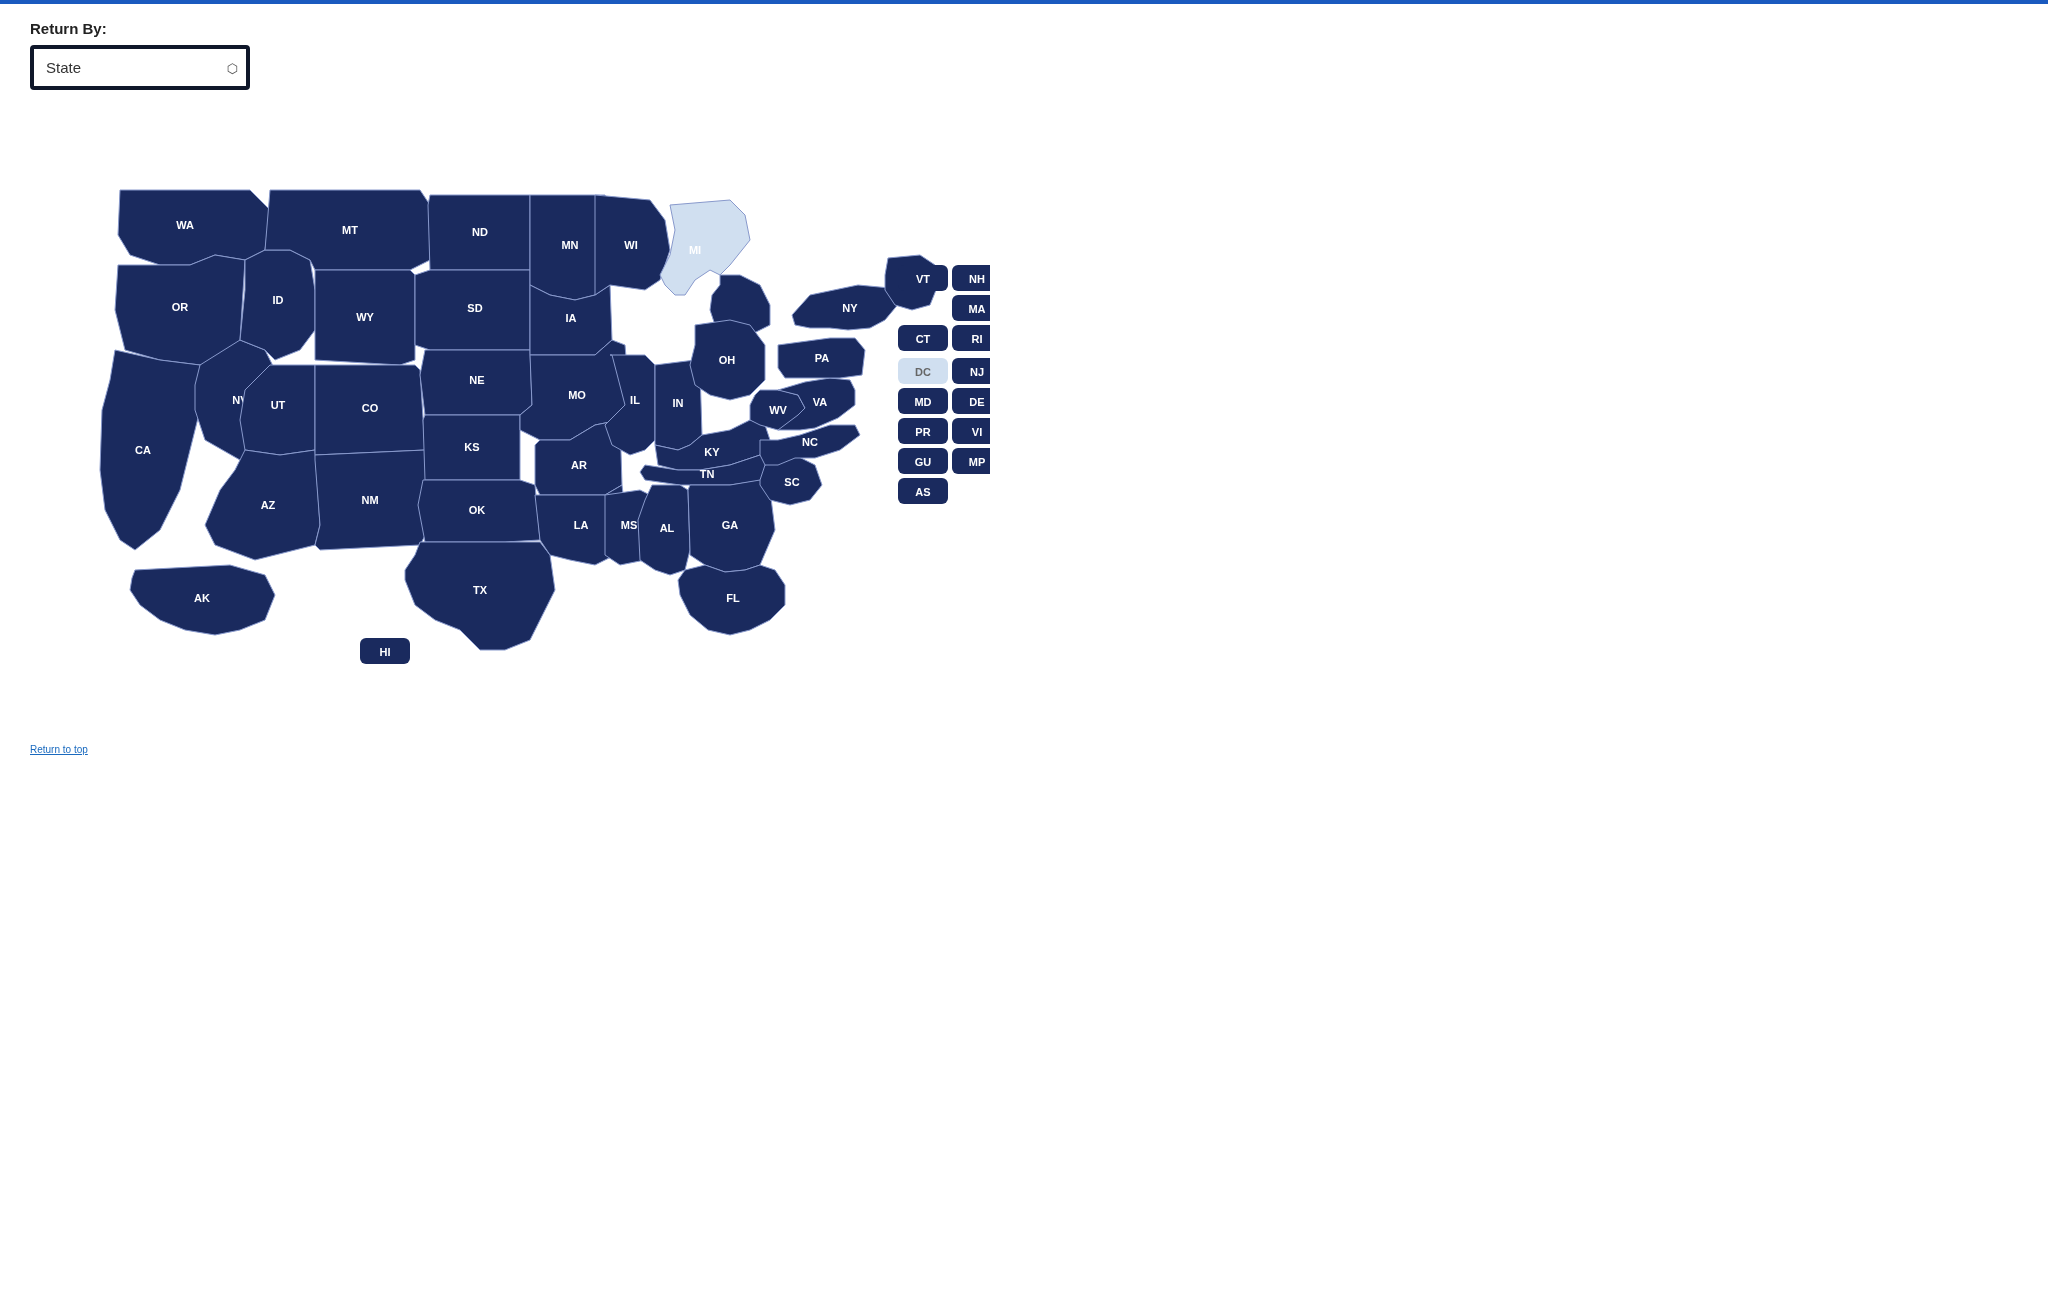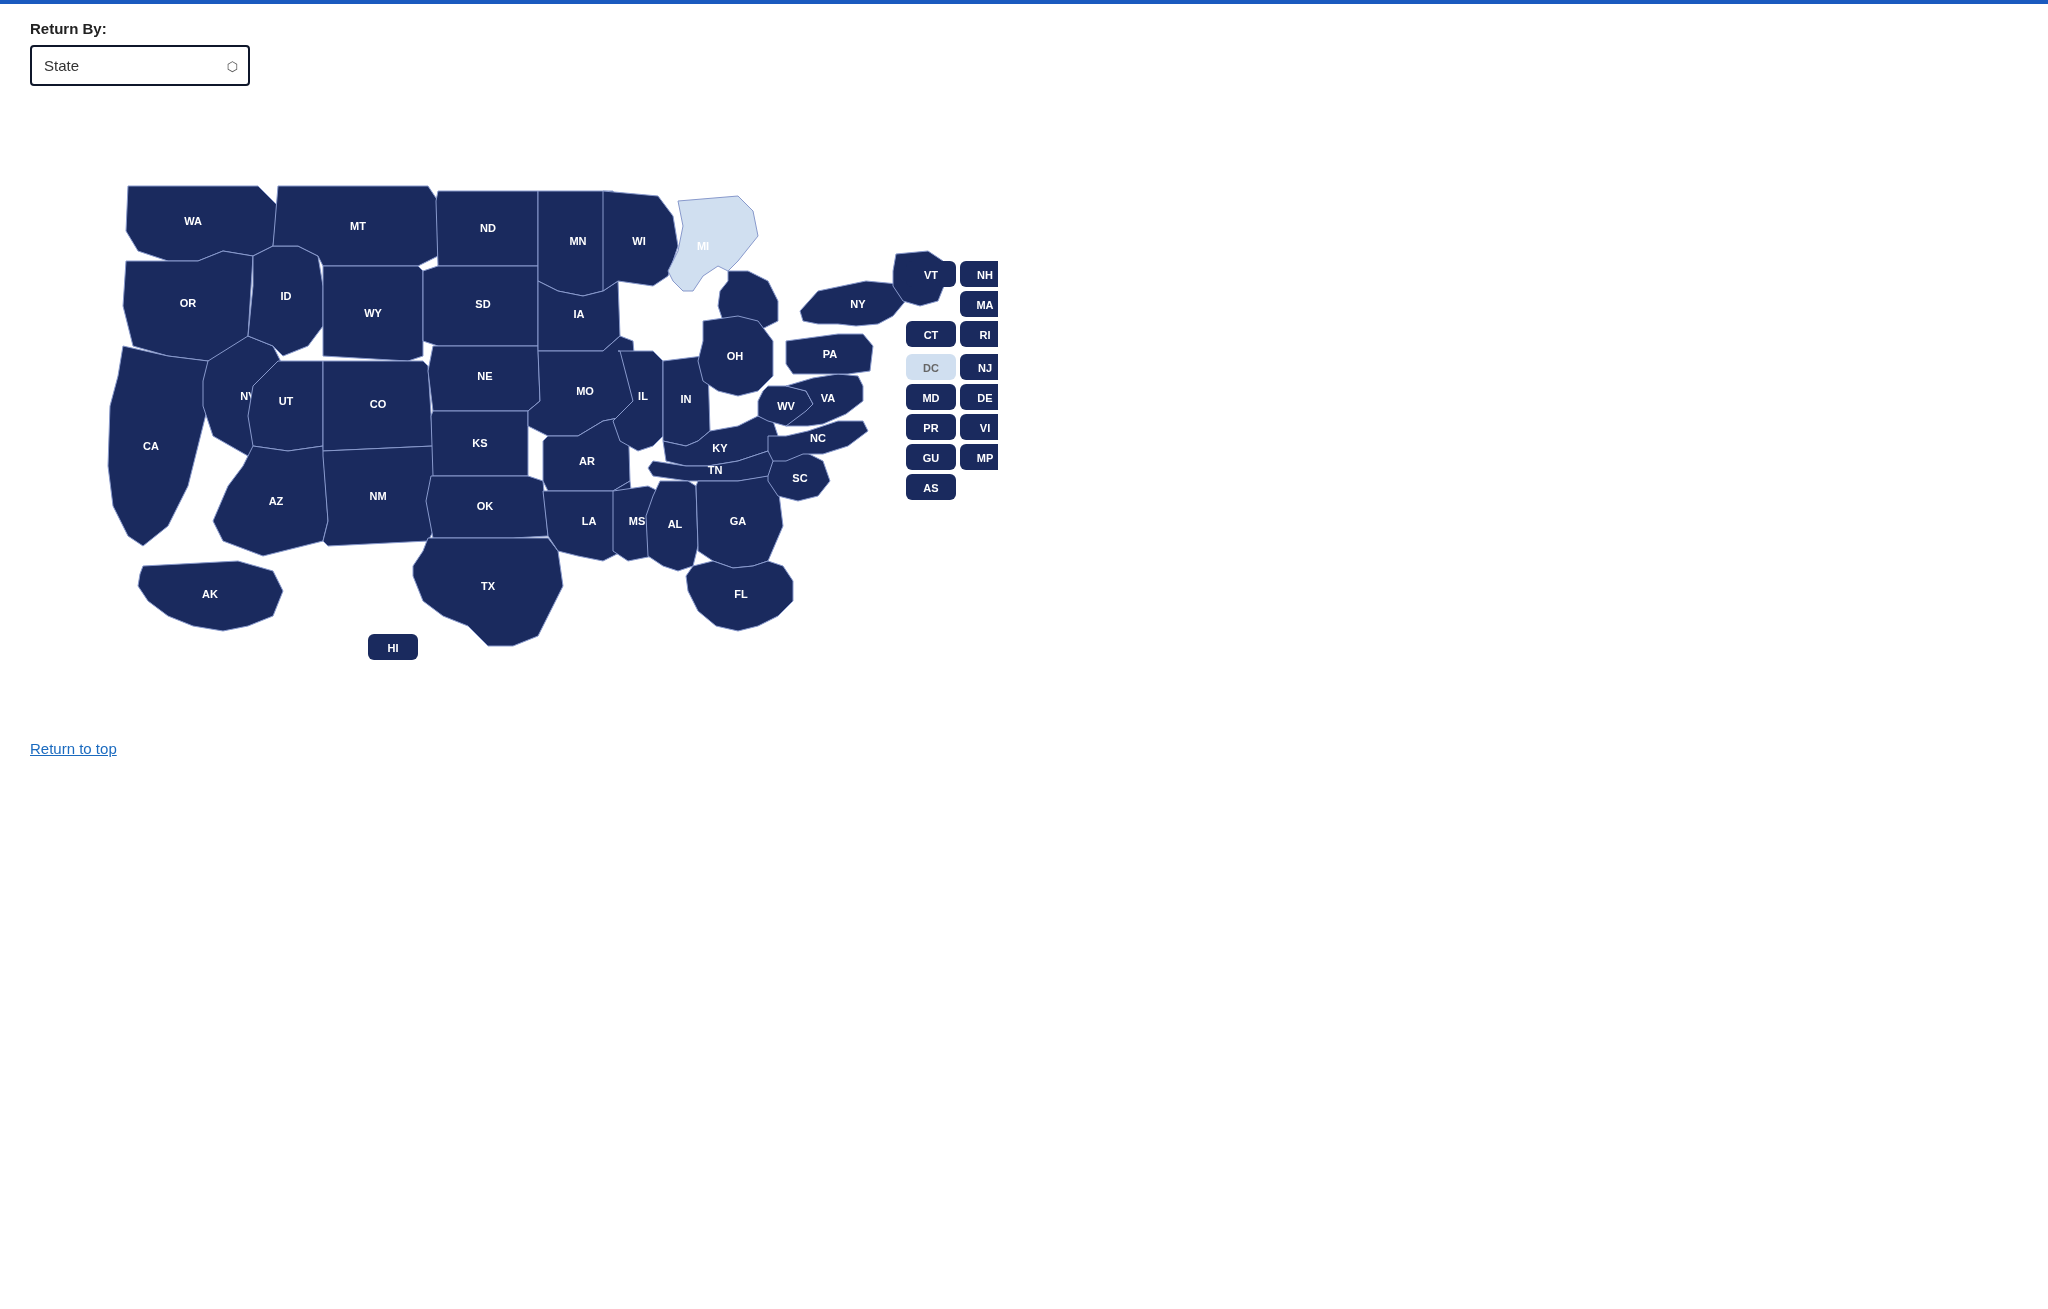--- a/index.html
+++ b/index.html
@@ -15,41 +15,41 @@
       margin-bottom: 8px;
       color: #222;
     }
     .select-wrapper {
       position: relative;
       width: 220px;
     }
     .select-wrapper select {
       width: 100%;
       padding: 10px 36px 10px 12px;
-      border: 2px solid #0f172a;
+      border: 4px solid #0f172a;
       border-radius: 4px;
       font-size: 15px;
       color: #333;
       background: white;
       cursor: pointer;
       appearance: none;
       outline: none;
     }
     .select-arrow {
       position: absolute;
       right: 12px;
       top: 50%;
       transform: translateY(-50%);
       pointer-events: none;
       color: #555;
       font-size: 13px;
     }
     .map-container {
       position: relative;
-      margin: 20px 8px;
+      margin: 20px 0;
       width: 100%;
       max-width: 960px;
     }
     svg.usa-map {
       width: 100%;
       height: auto;
     }
     .state-label {
       fill: white;
       font-size: 11px;
@@ -86,21 +86,21 @@
       pointer-events: none;
       text-anchor: middle;
       dominant-baseline: central;
     }
     .state-box-label.light {
       fill: #666;
     }
     .return-top {
       color: #1a6abf;
       text-decoration: underline;
-      font-size: 15px;
+      font-size: 10px;
       cursor: pointer;
       margin-top: 30px;
       display: inline-block;
     }
     .top-border {
       position: fixed;
       top: 0;
       left: 0;
       right: 0;
       height: 4px;

